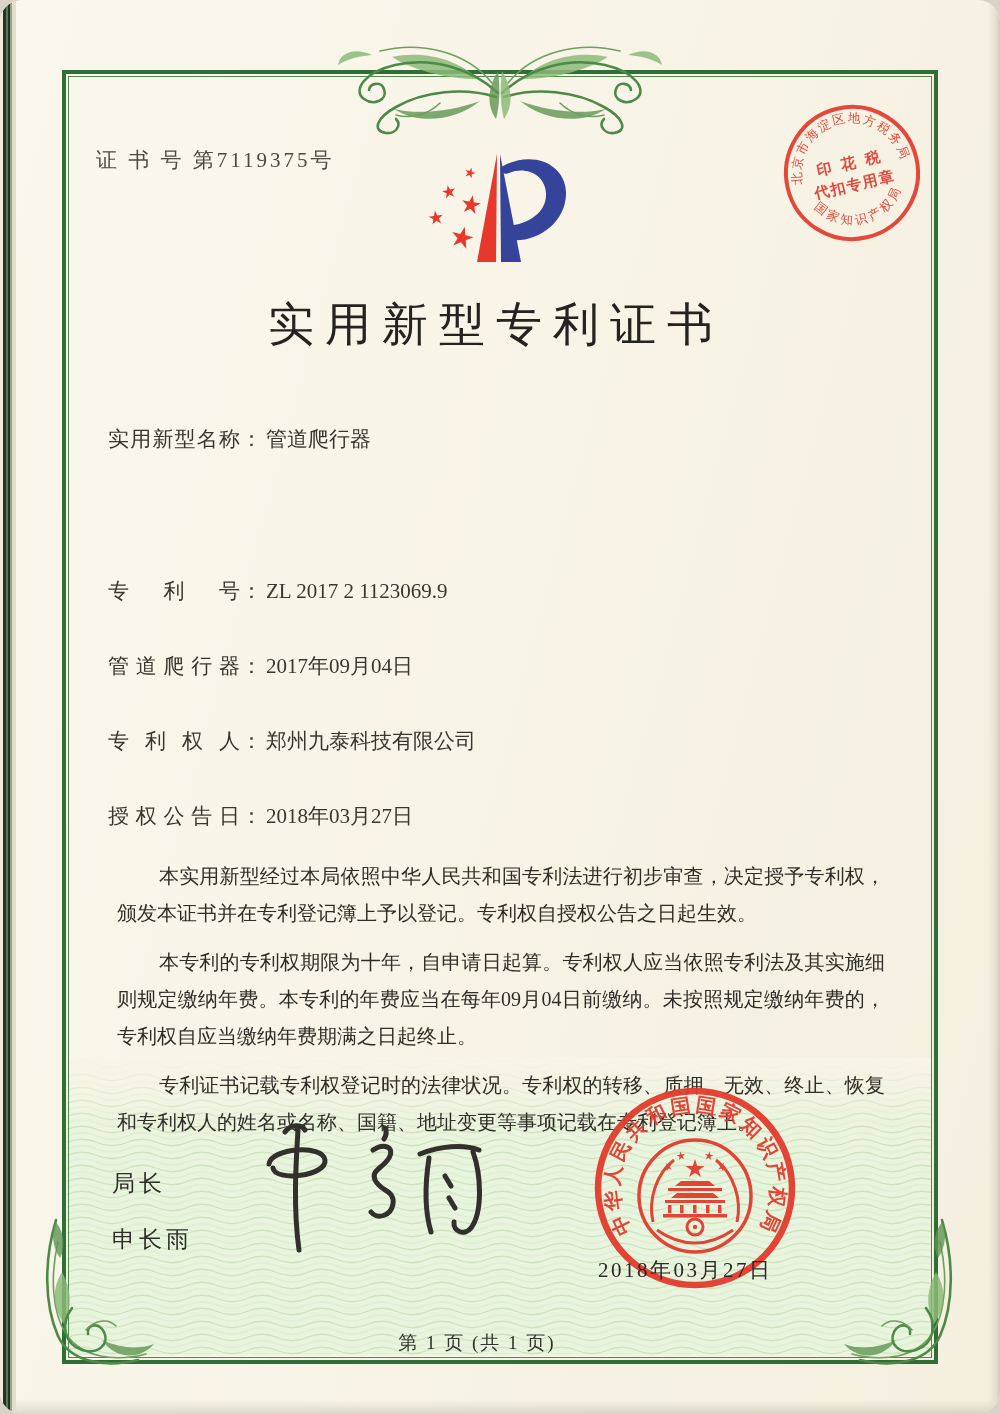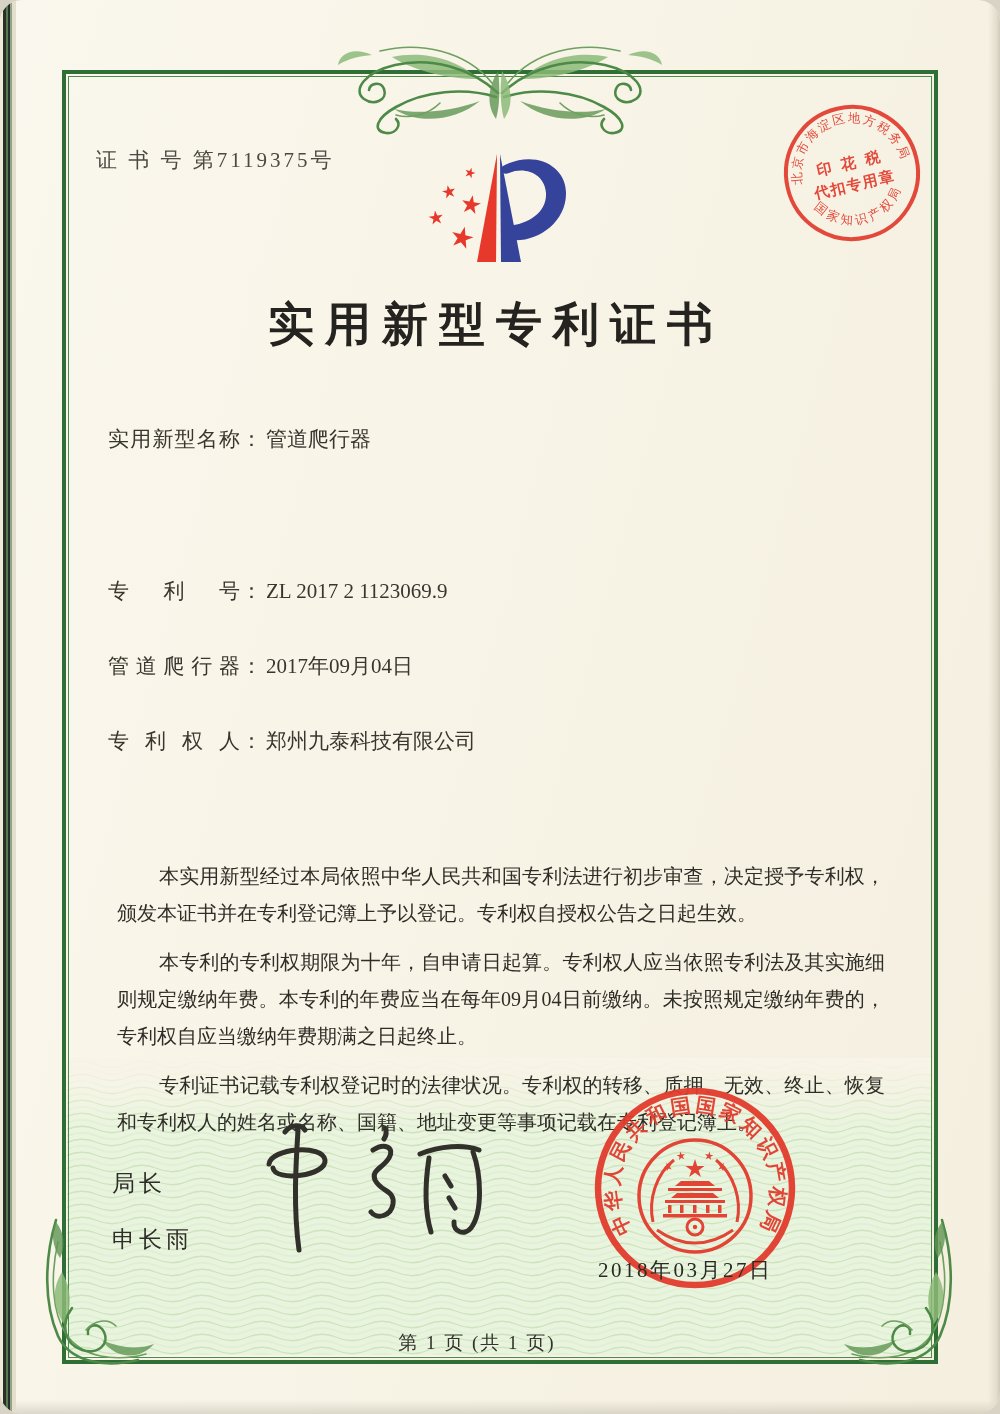--- a/index.html
+++ b/index.html
@@ -21,21 +21,21 @@
             background:linear-gradient(180deg,#f8f4e7 0%,rgba(248,244,231,0) 100%);}
   
   .frame{position:absolute;left:62px;top:70px;width:868px;height:1286px;z-index:4;
          border:4px solid #2f6e35;}
   .frame-inner{position:absolute;inset:2px;border:1.5px solid #4e8a4e;}
   .ornament{position:absolute;z-index:5;}
   
   .cert-no{position:absolute;left:96px;top:146px;z-index:6;font-size:21px;letter-spacing:3px;color:#4b4942;}
   .logo{position:absolute;left:425px;top:140px;z-index:6;}
   .title{position:absolute;left:62px;top:294px;width:868px;z-index:6;text-align:center;
-         font-size:46px;font-weight:700;letter-spacing:11px;color:#24231f;}
+         font-size:46px;font-weight:400;letter-spacing:11px;color:#24231f;}
   .field-row{position:absolute;left:108px;z-index:6;font-size:21px;color:#38362f;white-space:nowrap;}
   .field-label{display:inline-block;width:132px;text-align:justify;text-align-last:justify;vertical-align:bottom;}
   .field-colon{display:inline-block;margin:0 4px 0 1px;}
   .f0{top:425px}.f1{top:501px}.f2{top:577px}.f3{top:652px}.f4{top:727px}.f5{top:802px}
   .body-text{position:absolute;left:105px;top:846px;width:792px;z-index:6;
              font-size:20px;line-height:37px;color:#2f2d27;text-align:justify;}
   .body-text p{margin:12px;text-indent:2.1em;}
   .director{position:absolute;left:112px;z-index:6;font-size:23px;color:#2e2d28;letter-spacing:4px;}
   .d1{top:1168px}.d2{top:1224px}
   .signature{position:absolute;left:235px;top:1112px;z-index:7;}
@@ -141,20 +141,23 @@
     <span class="field-label">实用新型名称</span><span class="field-colon">：</span><span>管道爬行器</span>
   </div>
   <div class="field-row f2">
     <span class="field-label">专利号</span><span class="field-colon">：</span><span>ZL 2017 2 1123069.9</span>
   </div>
   <div class="field-row f3">
     <span class="field-label">管道爬行器</span><span class="field-colon">：</span><span>2017年09月04日</span>
   </div>
   <div class="field-row f4">
     <span class="field-label">专利权人</span><span class="field-colon">：</span><span>郑州九泰科技有限公司</span>
+  </div>
+  <div class="field-row f5">
+    <span class="field-label">授权公告日</span><span class="field-colon">：</span><span>2018年03月27日</span>
   </div>
 
   <div class="body-text">
     <p>本实用新型经过本局依照中华人民共和国专利法进行初步审查，决定授予专利权，颁发本证书并在专利登记簿上予以登记。专利权自授权公告之日起生效。</p>
     <p>本专利的专利权期限为十年，自申请日起算。专利权人应当依照专利法及其实施细则规定缴纳年费。本专利的年费应当在每年09月04日前缴纳。未按照规定缴纳年费的，专利权自应当缴纳年费期满之日起终止。</p>
     <p>专利证书记载专利权登记时的法律状况。专利权的转移、质押、无效、终止、恢复和专利权人的姓名或名称、国籍、地址变更等事项记载在专利登记簿上。</p>
   </div>
 
   <div class="director d1">局长</div>
   <div class="director d2">申长雨</div>

